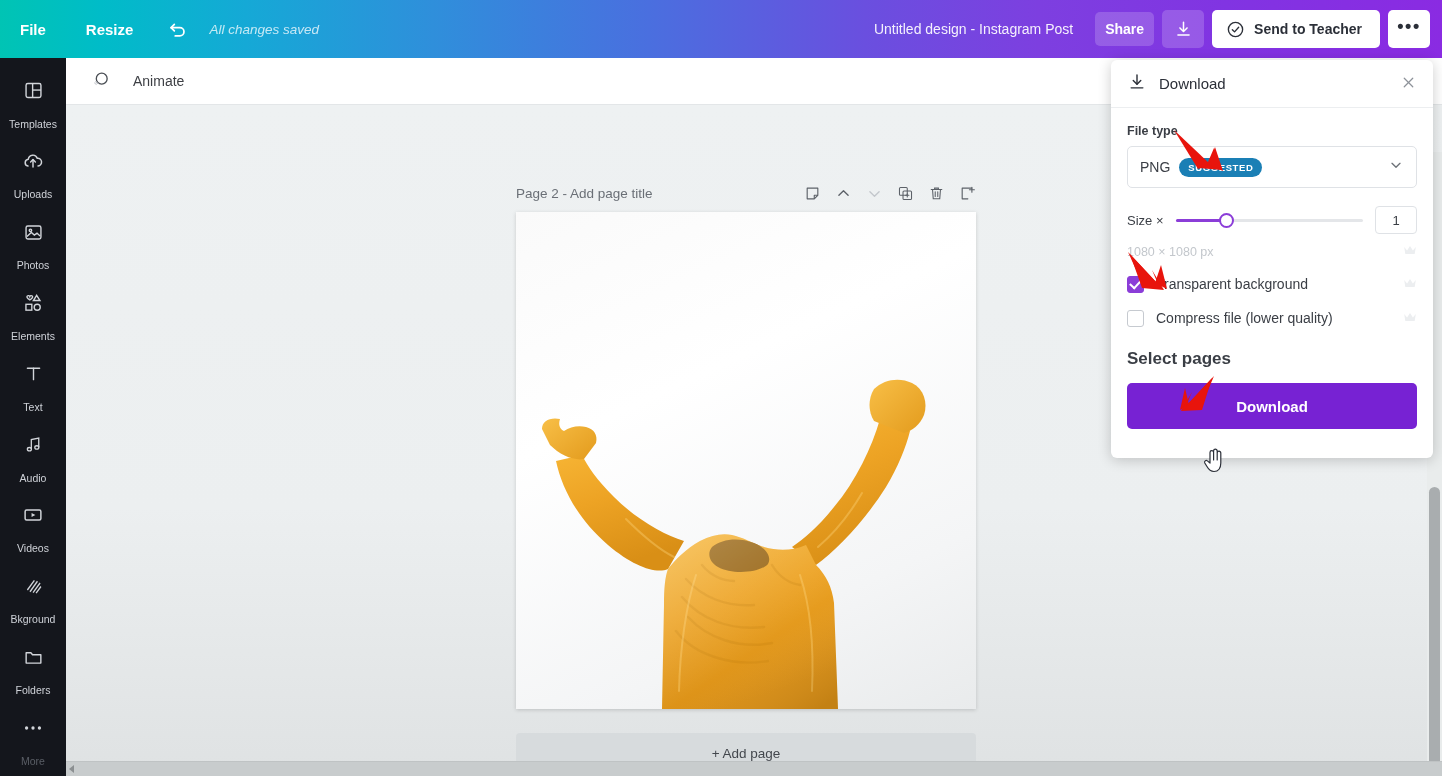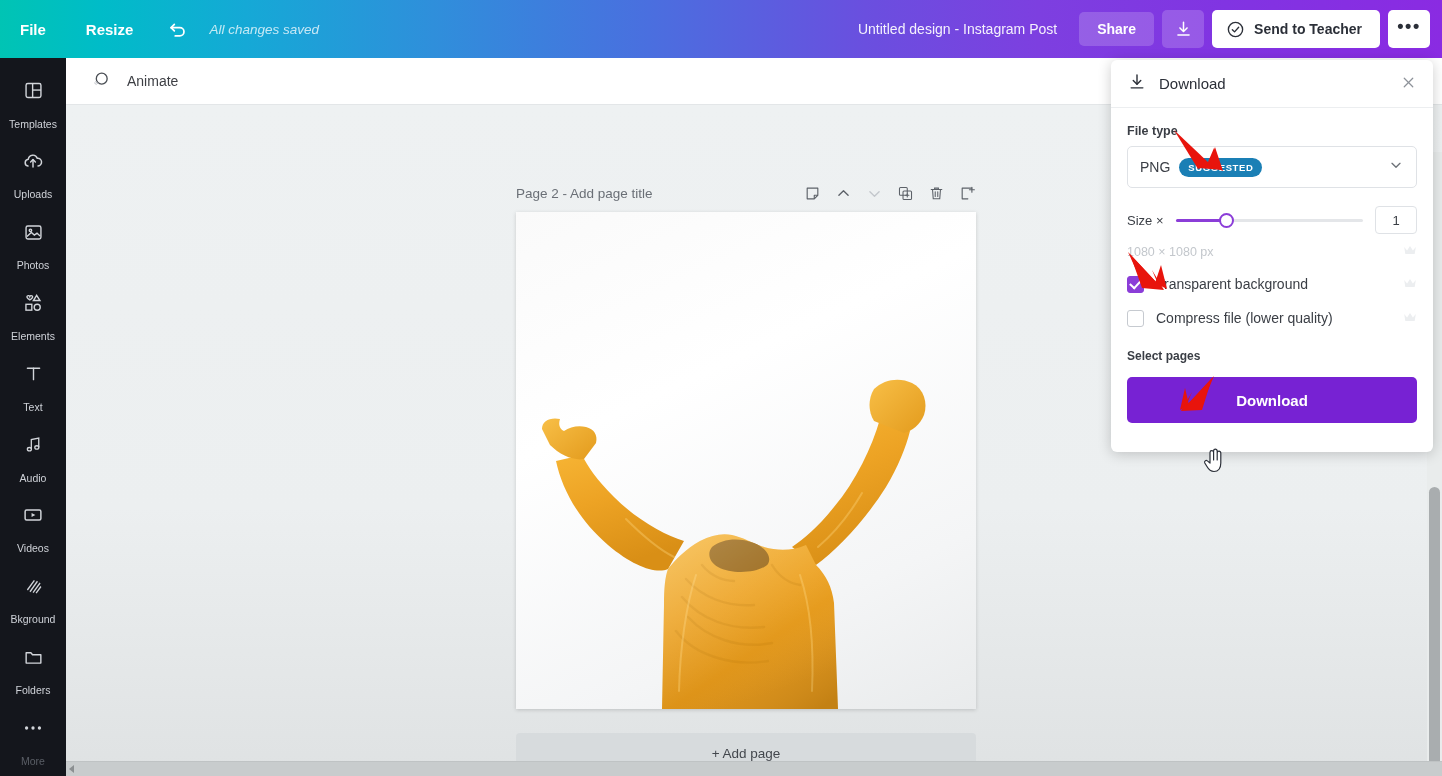--- a/index.html
+++ b/index.html
@@ -44,21 +44,21 @@
     margin-left: auto; display: flex; align-items: center;
     height: 100%; padding-right: 12px; gap: 8px;
   }
   .tb-title {
     color: rgba(255,255,255,0.92); font-size: 14px;
     margin-right: 14px; white-space: nowrap;
   }
   .btn-share {
     background: rgba(255,255,255,0.18); color: #fff;
     font-size: 14px; font-weight: bold;
-    padding: 9px 18px; border-radius: 5px; cursor: pointer;
+    padding: 9px 10px; border-radius: 5px; cursor: pointer;
     border: none; white-space: nowrap;
   }
   .btn-dl-top {
     background: rgba(255,255,255,0.18); color: #fff;
     width: 42px; height: 38px; border-radius: 5px; cursor: pointer;
     display: flex; align-items: center; justify-content: center;
     border: none;
   }
   .btn-teacher {
     background: #fff; color: #2b2f38;
@@ -97,21 +97,21 @@
     position: absolute; left: 66px; top: 58px;
     width: 1376px; height: 718px;
     background: #edf0f1;
   }
   .toolbar2 {
     position: absolute; left: 0; top: 0; width: 1376px; height: 47px;
     background: #fff; border-bottom: 1px solid #e3e6e8;
     display: flex; align-items: center; padding-left: 16px; gap: 9px;
   }
   .animate-btn {
-    display: flex; align-items: center; gap: 16px;
+    display: flex; align-items: center; gap: 22px;
     padding: 5px 8px; border-radius: 4px; cursor: pointer;
   }
   .animate-label { font-size: 14px; color: #3d3f44; }
 
   .scrollzone {
     position: absolute; left: 0; top: 47px;
     width: 1376px; height: 671px;
     background: linear-gradient(180deg,#eef1f2 0%, #eceff0 60%, #dfe2e3 100%);
     overflow: hidden;
   }
@@ -247,21 +247,21 @@
     cursor: pointer; flex-shrink: 0;
   }
   .cbox.on { background: #8b3dd8; border-color: #8b3dd8; }
   .cbox.on::after {
     content: ""; width: 5px; height: 9px;
     border: solid #fff; border-width: 0 2px 2px 0;
     transform: rotate(43deg) translate(-1px,-1px);
   }
   .check-label { font-size: 14px; color: #3a3e45; }
 
-  .pages-label { font-size: 12px; font-weight: bold; color: #3a3e45; margin-top: 22px; margin-bottom: 8px; }
+  .pages-label { font-size: 17px; font-weight: bold; color: #3a3e45; margin-top: 22px; margin-bottom: 8px; }
   .dl-btn {
     margin-top: 14px; width: 100%; height: 46px;
     background: #7722d3; color: #fff;
     font-size: 15px; font-weight: bold;
     border: none; border-radius: 5px; cursor: pointer;
     display: flex; align-items: center; justify-content: center;
     font-family: "Liberation Sans", sans-serif;
   }
 
   

